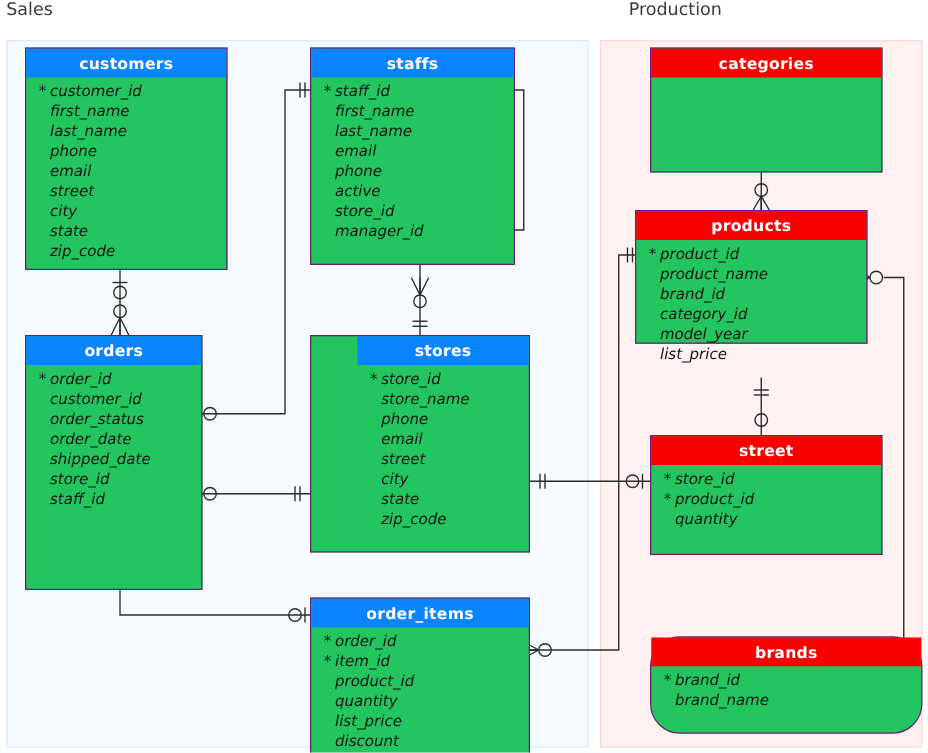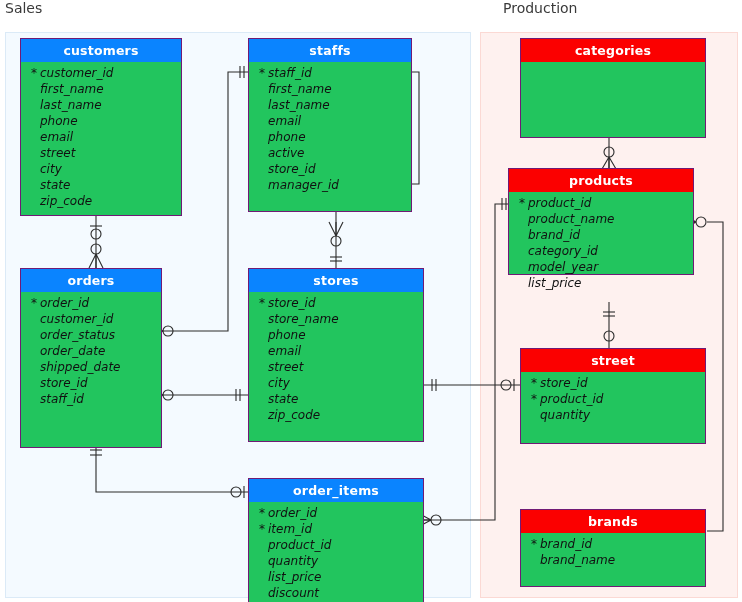--- a/index.html
+++ b/index.html
@@ -195,34 +195,34 @@
       <div class="field"><span class="pk"></span><span>first_name</span></div>
       <div class="field"><span class="pk"></span><span>last_name</span></div>
       <div class="field"><span class="pk"></span><span>email</span></div>
       <div class="field"><span class="pk"></span><span>phone</span></div>
       <div class="field"><span class="pk"></span><span>active</span></div>
       <div class="field"><span class="pk"></span><span>store_id</span></div>
       <div class="field"><span class="pk"></span><span>manager_id</span></div>
     </div>
   </div>
 
-  <div class="entity blue" style="left:20px;top:268px;width:142px;height:180px;">
+  <div class="entity blue" style="left:20px;top:268px;width:142px;height:204px;">
     <div class="entity-title">orders</div>
     <div class="entity-fields">
       <div class="field"><span class="pk">*</span><span>order_id</span></div>
       <div class="field"><span class="pk"></span><span>customer_id</span></div>
       <div class="field"><span class="pk"></span><span>order_status</span></div>
       <div class="field"><span class="pk"></span><span>order_date</span></div>
       <div class="field"><span class="pk"></span><span>shipped_date</span></div>
       <div class="field"><span class="pk"></span><span>store_id</span></div>
       <div class="field"><span class="pk"></span><span>staff_id</span></div>
     </div>
   </div>
 
-  <div class="entity blue" style="left:248px;top:268px;width:176px;height:174px;">
+  <div class="entity blue" style="left:248px;top:268px;width:176px;height:174px;padding-left:37px;">
     <div class="entity-title">stores</div>
     <div class="entity-fields">
       <div class="field"><span class="pk">*</span><span>store_id</span></div>
       <div class="field"><span class="pk"></span><span>store_name</span></div>
       <div class="field"><span class="pk"></span><span>phone</span></div>
       <div class="field"><span class="pk"></span><span>email</span></div>
       <div class="field"><span class="pk"></span><span>street</span></div>
       <div class="field"><span class="pk"></span><span>city</span></div>
       <div class="field"><span class="pk"></span><span>state</span></div>
       <div class="field"><span class="pk"></span><span>zip_code</span></div>
@@ -259,21 +259,21 @@
 
   <div class="entity red" style="left:520px;top:348px;width:186px;height:96px;">
     <div class="entity-title">street</div>
     <div class="entity-fields">
       <div class="field"><span class="pk">*</span><span>store_id</span></div>
       <div class="field"><span class="pk">*</span><span>product_id</span></div>
       <div class="field"><span class="pk"></span><span>quantity</span></div>
     </div>
   </div>
 
-  <div class="entity red" style="left:520px;top:509px;width:186px;height:78px;">
+  <div class="entity red" style="left:520px;top:509px;width:218px;height:78px;border-radius:24px;">
     <div class="entity-title">brands</div>
     <div class="entity-fields">
       <div class="field"><span class="pk">*</span><span>brand_id</span></div>
       <div class="field"><span class="pk"></span><span>brand_name</span></div>
     </div>
   </div>
 
 </div>
 
 </body></html>

